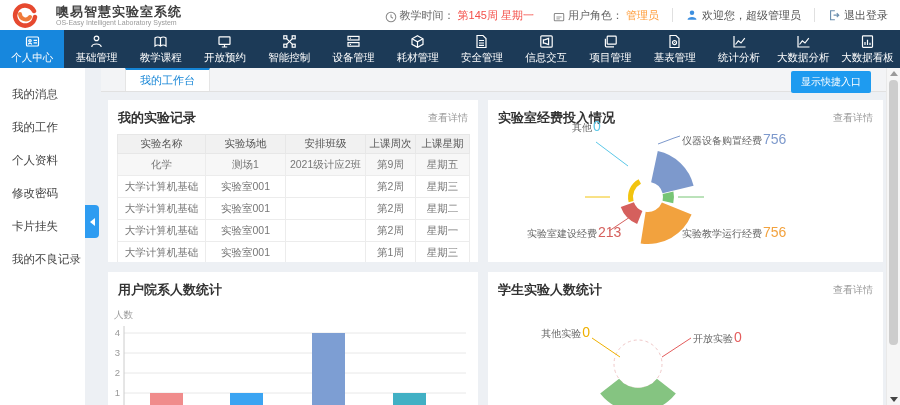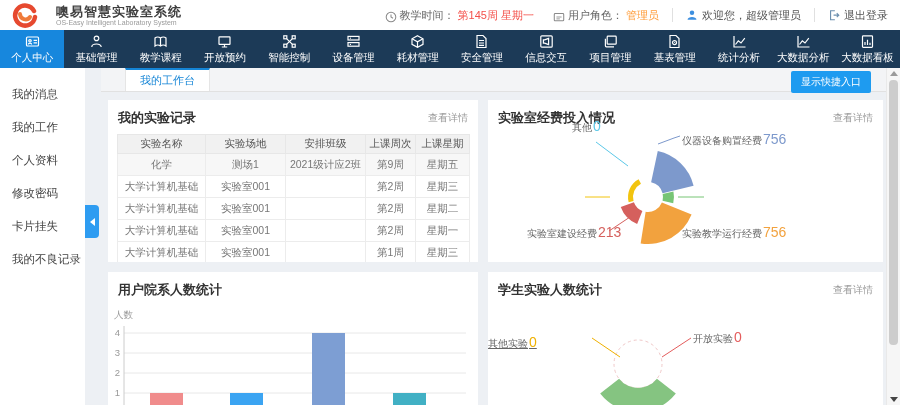--- a/index.html
+++ b/index.html
@@ -385,21 +385,21 @@
     <div class="panel" id="panel-stud">
       <h3>学生实验人数统计</h3>
       <span class="detail">查看详情</span>
       <div class="chartbox" id="stud-chart">
           <svg width="395" height="200" style="position: absolute; left: 0px; top: 0px;">
             <circle cx="150" cy="92" r="24" fill="none" stroke="#f0c8c8" stroke-dasharray="3,3"></circle>
             <path d="M187.82451617312265,121.5517508156316 A48,48 0 0 1 112.17548382687735,121.5517508156316 L131.08774191343866,106.7758754078158 A24,24 0 0 0 168.91225808656134,106.7758754078158 Z" fill="#85c481"></path>
             <polyline points="104,66 132,85" fill="none" stroke="#efb000" stroke-width="1"></polyline>
             <polyline points="203,66 174,85" fill="none" stroke="#e45c5c" stroke-width="1"></polyline>
           </svg>
-          <div class="pie-lbl" style="top: 62px; left: 0px; width: 102px; text-align: left; text-decoration: underline;"><span class="cat">其他实验</span><span class="val" style="color:#efb000">0</span></div>
+          <div class="pie-lbl" style="top: 52px; left: 0px; width: 102px; text-align: right;"><span class="cat">其他实验</span><span class="val" style="color:#efb000">0</span></div>
           <div class="pie-lbl" style="top: 57px; left: 205px;"><span class="cat">开放实验</span><span class="val" style="color:#e45c5c">0</span></div>
         </div>
     </div>
   </div>
 
   <div class="scrollbar">
     <div class="sb-up"></div>
     <div class="sb-thumb"></div>
     <div class="sb-down"></div>
   </div>

